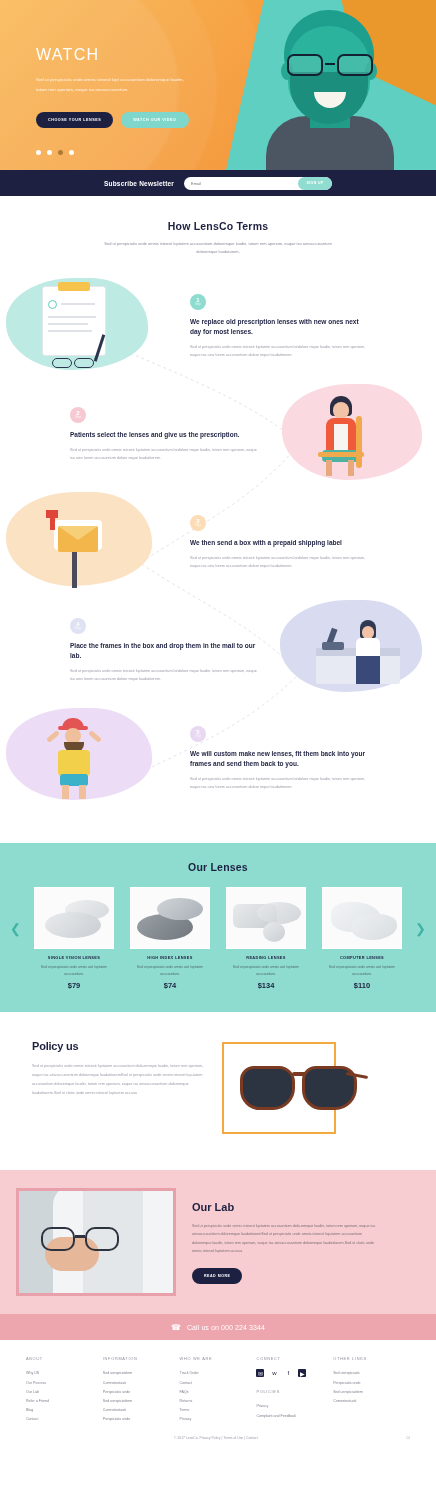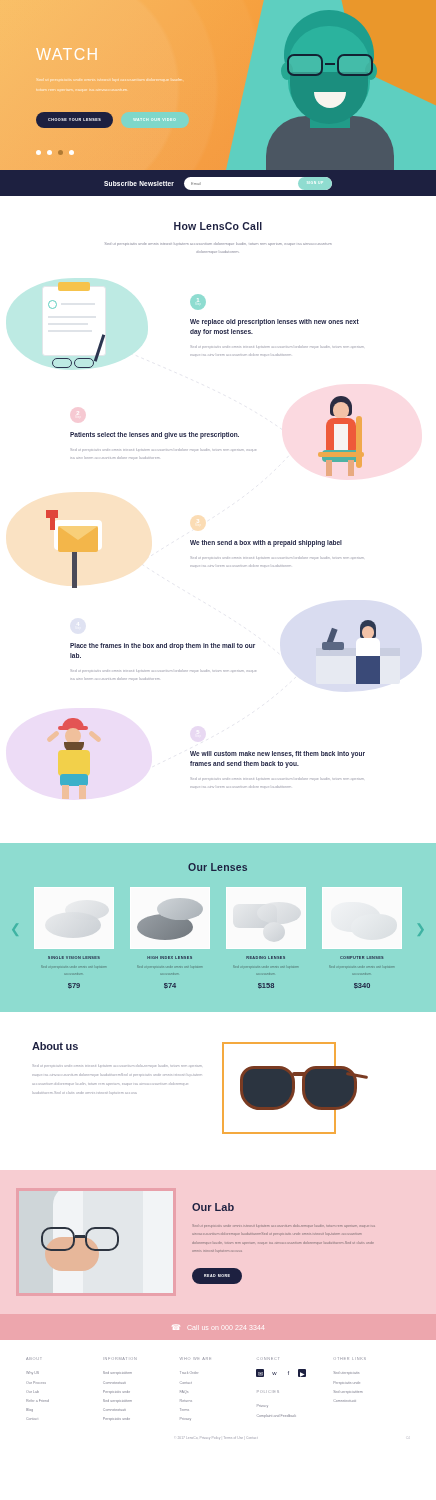--- a/index.html
+++ b/index.html
@@ -188,21 +188,21 @@
 
   <div class="news">
     <div class="news-label">Subscribe Newsletter</div>
     <div class="news-form">
       <input placeholder="Email" style="">
       <button>SIGN UP</button>
     </div>
   </div>
 
   <div class="works">
-    <div class="sec-title">How  LensCo Call</div>
+    <div class="sec-title">How  LensCo Terms</div>
     <div class="sec-sub">Sed ut perspiciatis unde omnis isteosit luptatem accusantium doloremque laudin, totam rem aperiam, eaque isa ainvaccusantum doloremque laudatorem.</div>
 
     <div class="steps">
       <svg class="dash" viewBox="0 0 436 560">
         <path d="M130 80 C 200 110, 250 130, 300 170 C 250 230, 200 250, 140 290
                  C 200 330, 250 350, 300 400 C 250 450, 200 470, 140 500" fill="none" stroke="#e4e4ec" stroke-width="1" stroke-dasharray="3 3"></path>
       </svg>
 
       <div class="step">
         <div class="art">
@@ -346,38 +346,38 @@
       </div>
 
       <div class="lens-card">
         <div class="lens-img">
           <div class="lens-el" style="left:6px;top:16px;width:44px;height:24px;border-radius:6px;"></div>
           <div class="lens-el" style="left:30px;top:14px;width:44px;height:22px;opacity:.85;"></div>
           <div class="lens-el" style="left:36px;top:34px;width:22px;height:20px;"></div>
         </div>
         <div class="lens-name">READING LENSES</div>
         <div class="lens-desc">Sed ut perspiciatis unde omnis osit luptatem accusantium.</div>
-        <div class="lens-price">$158</div>
+        <div class="lens-price">$134</div>
       </div>
 
       <div class="lens-card">
         <div class="lens-img">
           <div class="lens-el" style="left:8px;top:14px;width:50px;height:30px;background:linear-gradient(140deg,#f2f4f6,#dfe3e6);border-radius:40% 60% 50% 45%;"></div>
           <div class="lens-el" style="left:28px;top:26px;width:46px;height:26px;background:linear-gradient(140deg,#eef1f3,#d7dcdf);border-radius:50% 40% 55% 45%;"></div>
         </div>
         <div class="lens-name">COMPUTER LENSES</div>
         <div class="lens-desc">Sed ut perspiciatis unde omnis osit luptatem accusantium.</div>
-        <div class="lens-price">$340</div>
+        <div class="lens-price">$110</div>
       </div>
     </div>
   </div>
 
   <div class="about">
     <div class="about-left">
-      <h2>About us</h2>
+      <h2>Policy us</h2>
       <p>Sed ut perspiciatis unde omnis isteosit luptatem accusantium dolo-remque laudin, totam rem aperiam, eaque isa ainvaccusantium doloremque laudatitaremSed ut perspiciatis unde omnis isteosit lup-tatem accusantium doloremque laudin, totam rem aperiam, eaque isa ainvaccusantium doloremque laudatitarem.Sed ut clatis unde omnis isteosit luptatem accusa</p>
     </div>
     <div class="about-right">
       <div class="frame"></div>
       <div class="sunnies">
         <div class="sun-l"></div>
         <div class="sun-bridge"></div>
         <div class="sun-r">
           <div class="sun-arm"></div>
         </div>

